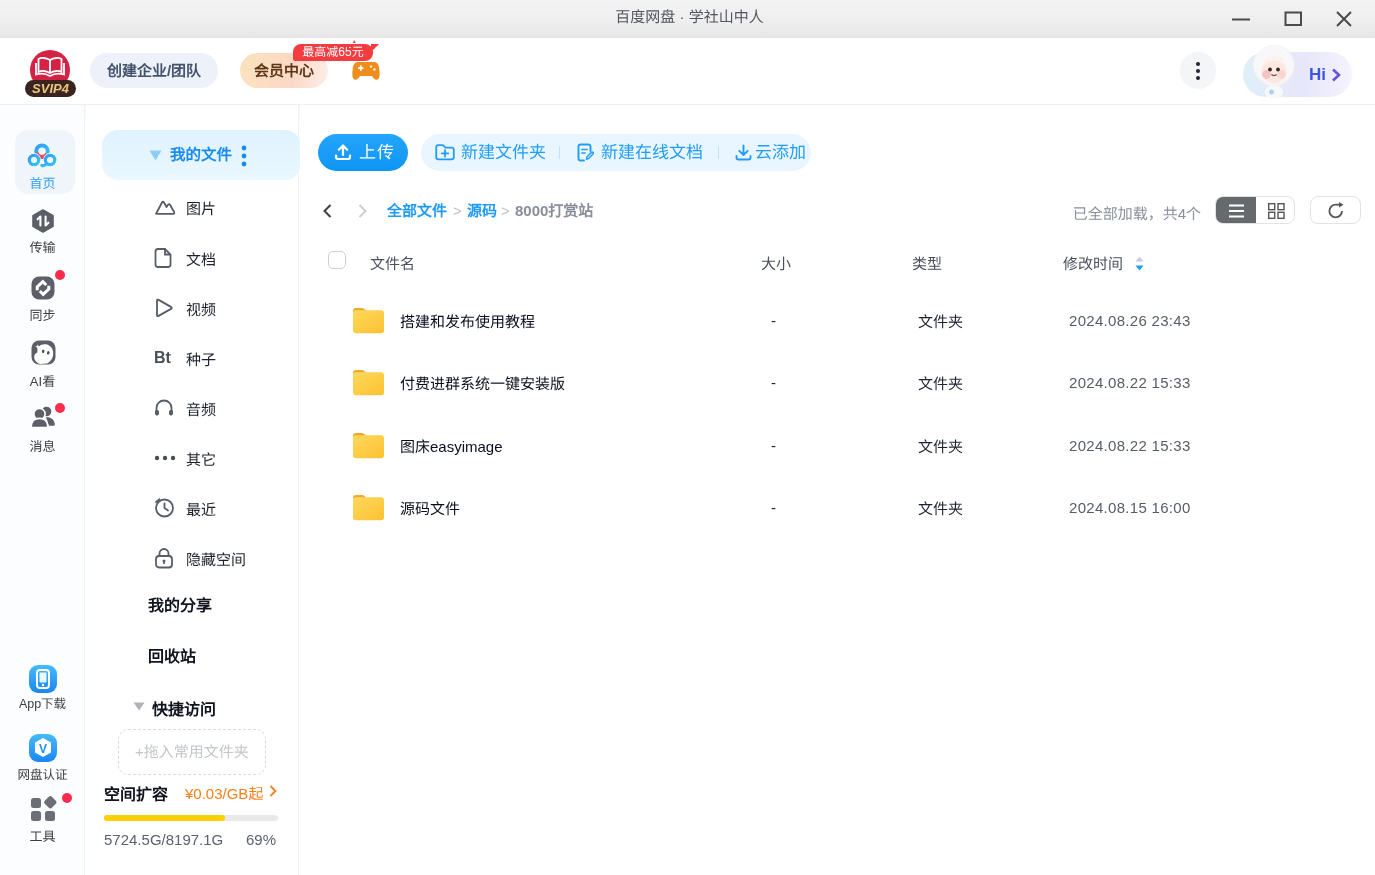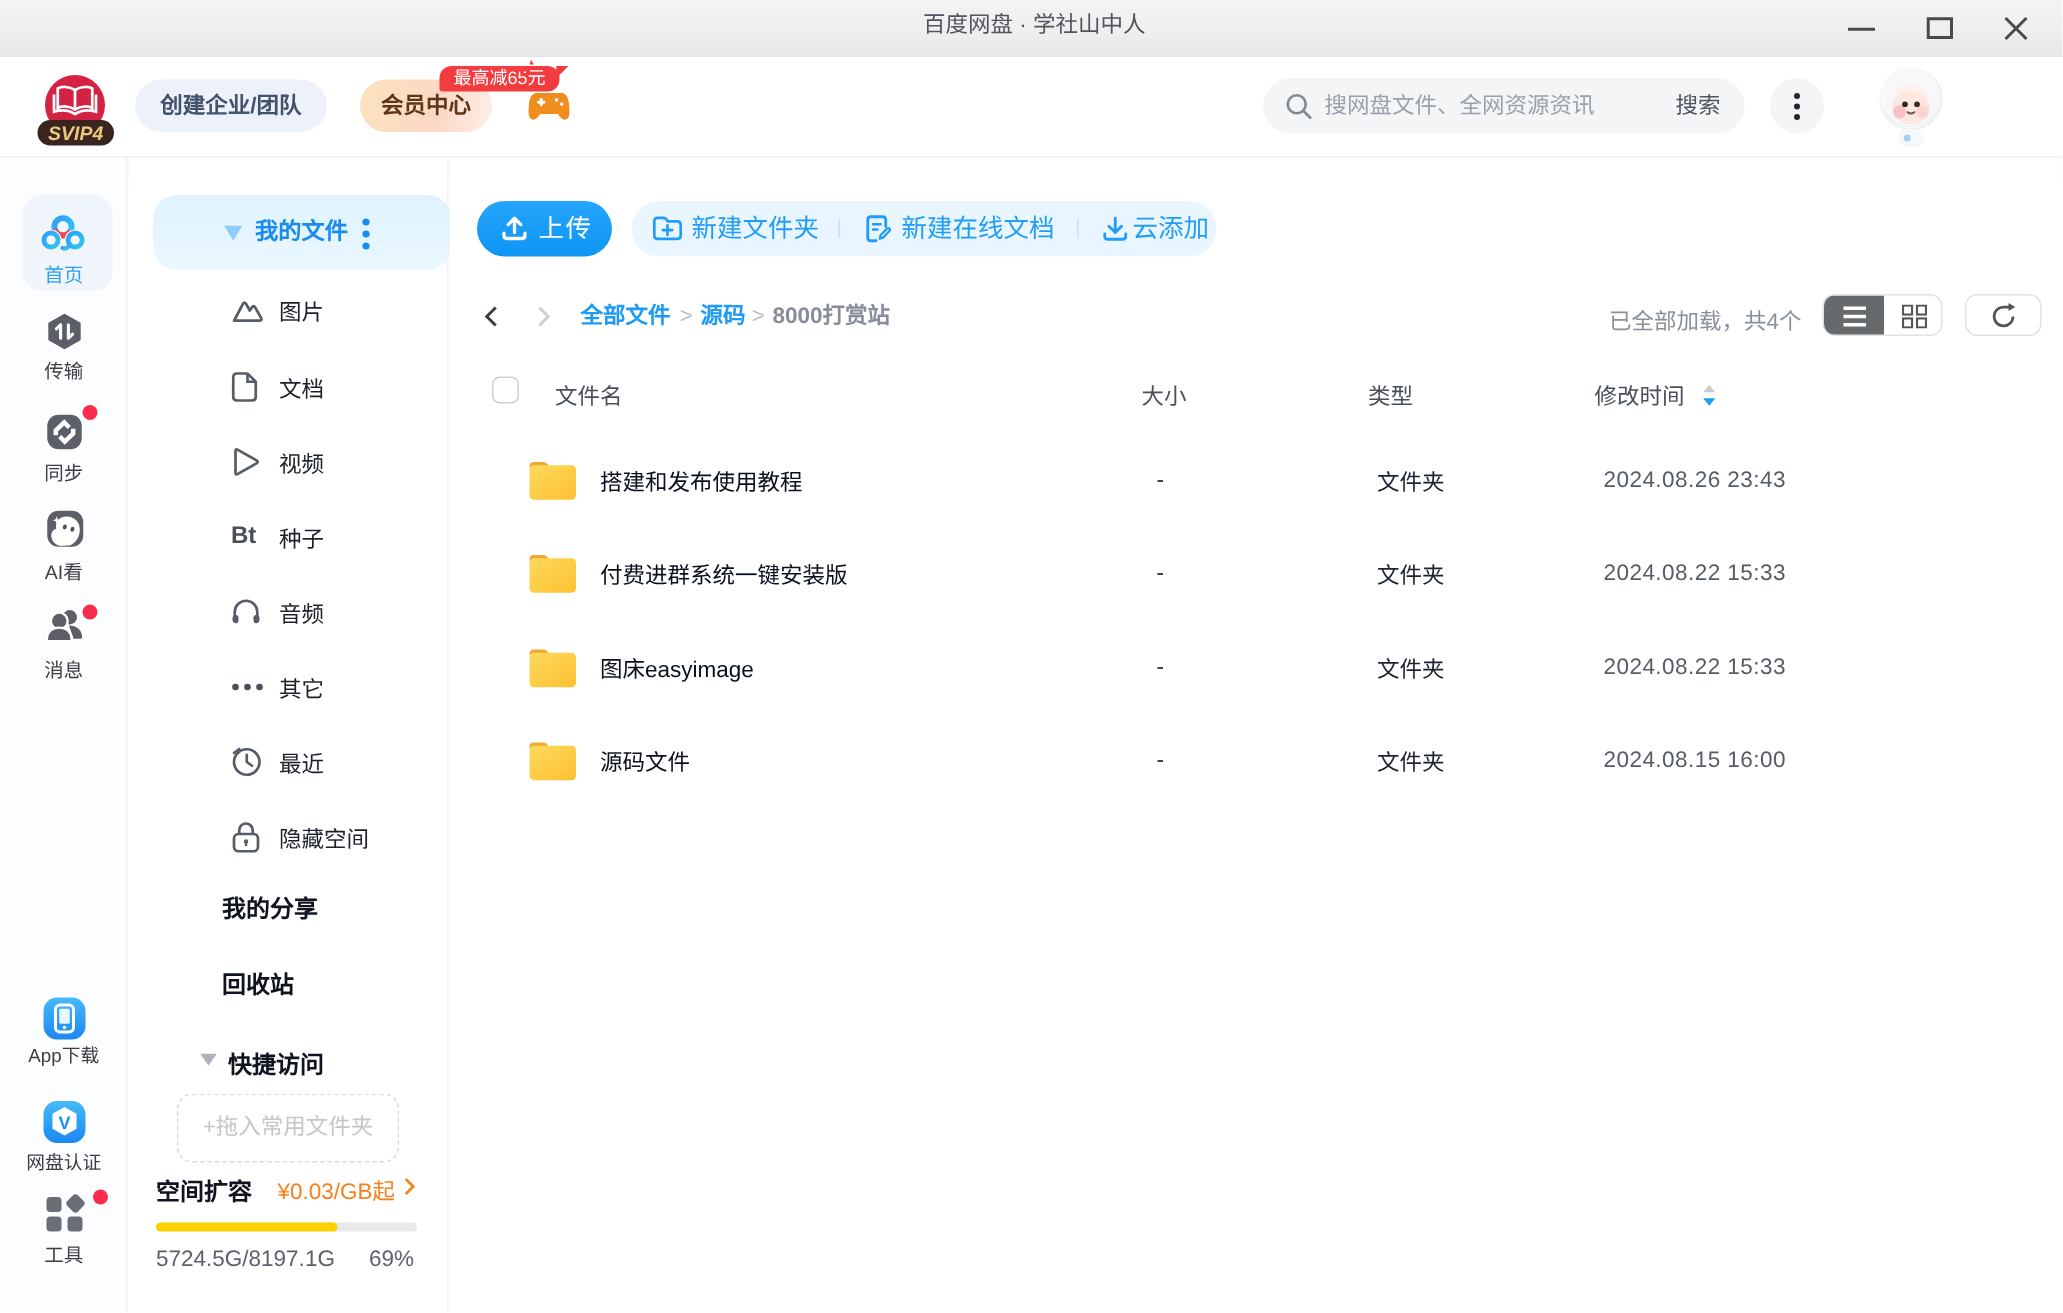--- a/index.html
+++ b/index.html
@@ -117,33 +117,31 @@
 
   <svg class="abs" style="left:352px;top:23px" width="28" height="20" viewBox="0 0 28 20">
     <path fill="#ef8e1c" d="M6 1 C2.5 1 1.2 4 0.7 8 C0.2 12 -0.2 17 2.2 18.4 C4.4 19.7 6.5 17.4 8 15 L20 15 C21.5 17.4 23.6 19.7 25.8 18.4 C28.2 17 27.8 12 27.3 8 C26.8 4 25.5 1 22 1 Z"></path>
     <g fill="#fff">
         <rect x="6" y="6.2" width="5.6" height="1.9" rx="0.9"></rect>
         <rect x="7.9" y="4.3" width="1.9" height="5.6" rx="0.9"></rect>
     <circle cx="19" cy="5.6" r="1.2"></circle>
         <circle cx="22.4" cy="8.4" r="1.2"></circle>
       </g>
   </svg>
-  <div class="search">
-    <svg class="abs" style="left:14px;top:9px" width="20" height="20" viewBox="0 0 20 20">
-      <circle cx="8.5" cy="8.5" r="6" fill="none" stroke="#828a96" stroke-width="1.8"></circle>
-      <line x1="13" y1="13" x2="17.5" y2="17.5" stroke="#828a96" stroke-width="1.8" stroke-linecap="round"></line>
-    </svg>
-    <div class="ph">搜网盘文件、全网资源资讯</div>
-    <div class="go">搜索</div>
-  </div>
   <div class="dots">
       <i style="top:10px"></i>
       <i style="top:17px"></i>
       <i style="top:24px"></i>
     </div>
+  <div class="hi-pill">
+    <div class="hi">Hi</div>
+    <svg style="position:absolute;left:88px;top:16px" width="10" height="14" viewBox="0 0 10 14">
+      <path d="M2 1.5 L8 7 L2 12.5" fill="none" stroke="#6a52da" stroke-width="2.6"></path>
+    </svg>
+  </div>
 
   <svg class="abs" style="left:1247px;top:4px" width="54" height="58" viewBox="0 0 54 58">
     <circle cx="27" cy="24" r="21" fill="#ebecee"></circle>
     <circle cx="26.6" cy="23.5" r="20.3" fill="#f8f8fa"></circle>
     <path d="M7 28 A20.3 20.3 0 0 0 46 28 A22 26 0 0 1 7 28 Z" fill="#ededf0"></path>
     <ellipse cx="27" cy="29.5" rx="12.5" ry="11.5" fill="#fce8df"></ellipse>
     <path d="M15 25 A12.5 9 0 0 1 39 25 L39 22 A12.5 12.5 0 0 0 15 22 Z" fill="#fdf3ee"></path>
     <circle cx="19.5" cy="32.5" r="4.4" fill="#f4a9ad" opacity="0.6"></circle>
     <circle cx="34.5" cy="32.5" r="4.4" fill="#f7c0c1" opacity="0.5"></circle>
     <circle cx="23" cy="27.5" r="1.9" fill="#33292b"></circle>

